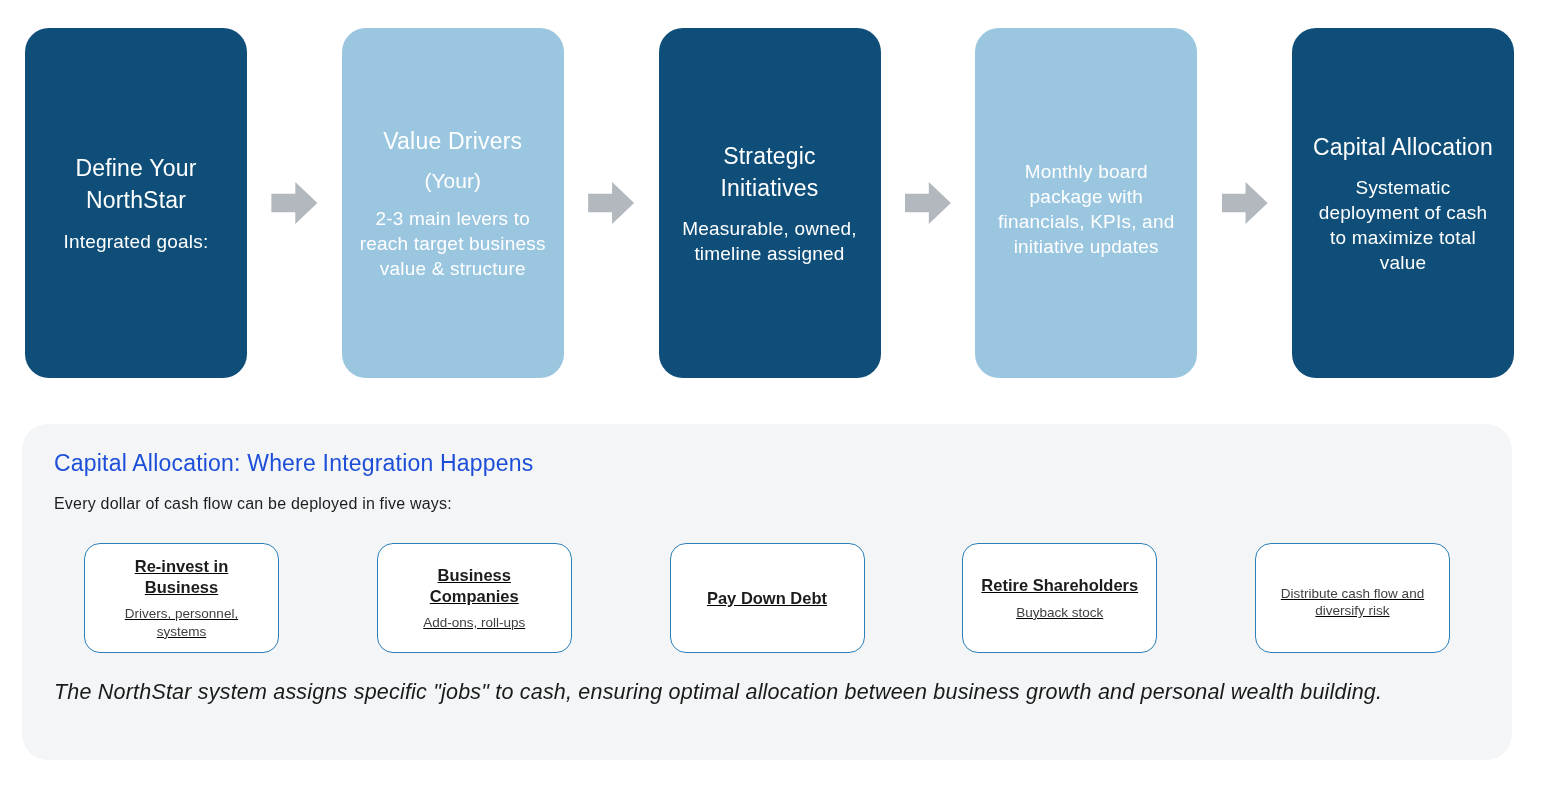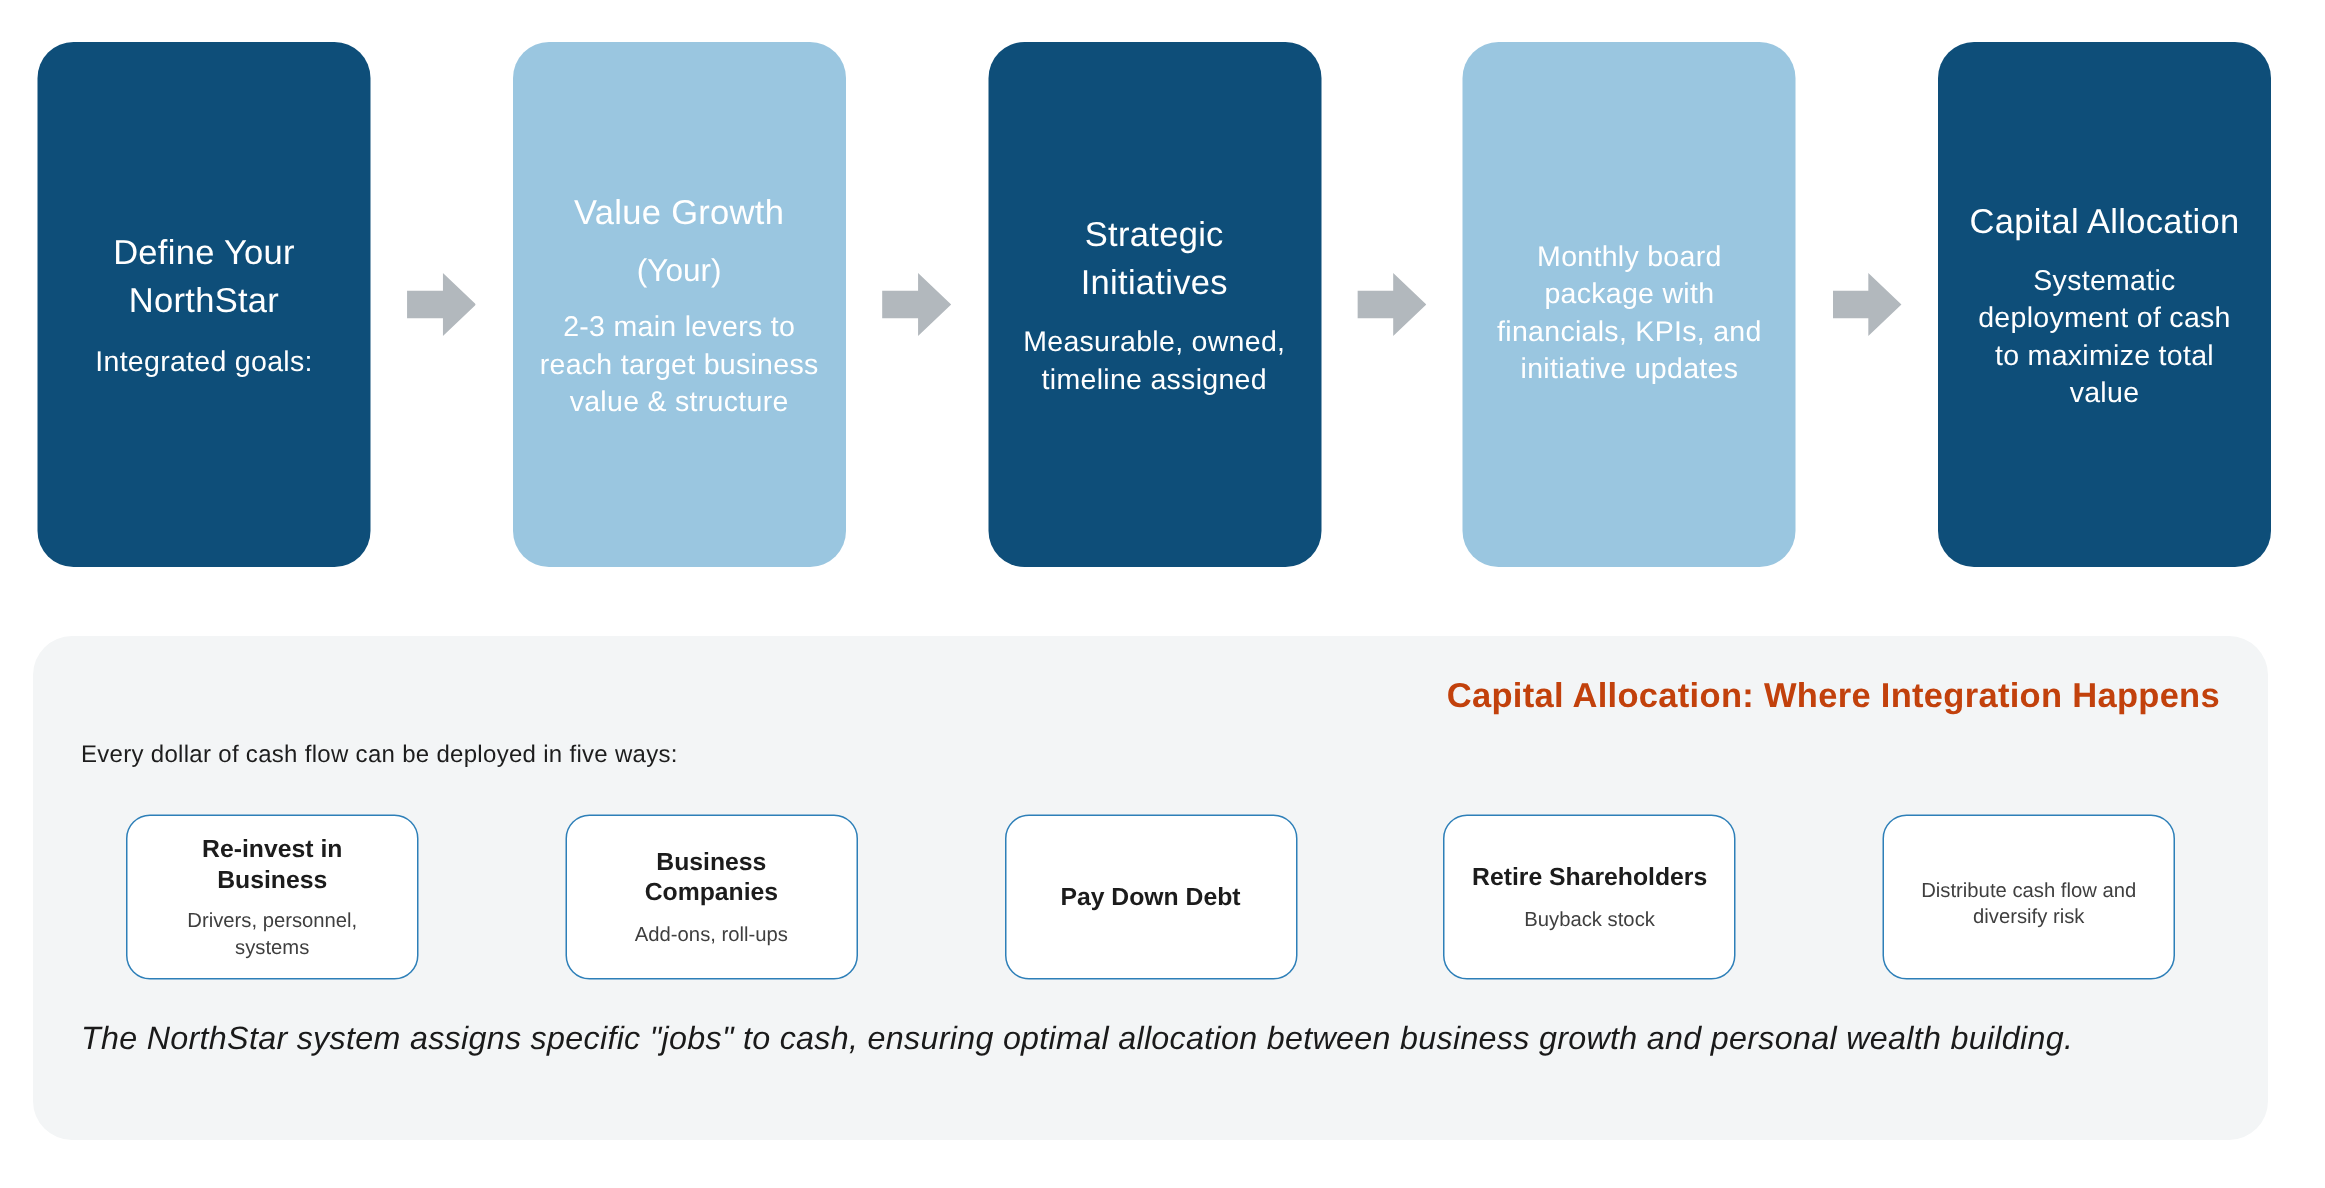--- a/index.html
+++ b/index.html
@@ -72,37 +72,37 @@
   
   .panel{
     margin:46px 38px 0 22px;
     background:var(--panel-bg);
     border-radius:26px;
     padding:26px 32px 30px 32px;
     height:336px;
   }
   .panel-title{
     font-size:23px;
-    font-weight:700;
-    color:#c2410c;
-    letter-spacing:.2px;
-    text-align:right;
+    font-weight:400;
+    color:#1d4ed8;
+    letter-spacing:.2px;
   }
   .panel-subtitle{
     font-size:16px;
     color:#1d1d1d;
     margin-top:18px;
     letter-spacing:.2px;
   }
   .cards-row{
     display:flex;
     justify-content:space-between;
-    align-items:center;
+    align-items:flex-end;
     margin-top:30px;
     padding:0 30px;
+    text-decoration:underline;
   }
   .card{
     flex:0 0 195px;
     min-height:110px;
     background:#ffffff;
     border:1.5px solid var(--card-border);
     border-radius:16px;
     display:flex;
     flex-direction:column;
     justify-content:center;
@@ -139,21 +139,21 @@
   <div class="step dark">
     <div class="step-title">Define Your NorthStar</div>
     <div class="step-body">Integrated goals:</div>
   </div>
 
   <div class="arrow-cell">
     <div class="arrow"></div>
   </div>
 
   <div class="step light">
-    <div class="step-title">Value Growth</div>
+    <div class="step-title">Value Drivers</div>
     <div class="step-subtitle">(Your)</div>
     <div class="step-body">2-3 main levers to reach target business value &amp; structure</div>
   </div>
 
   <div class="arrow-cell">
     <div class="arrow"></div>
   </div>
 
   <div class="step dark">
     <div class="step-title">Strategic Initiatives</div>

